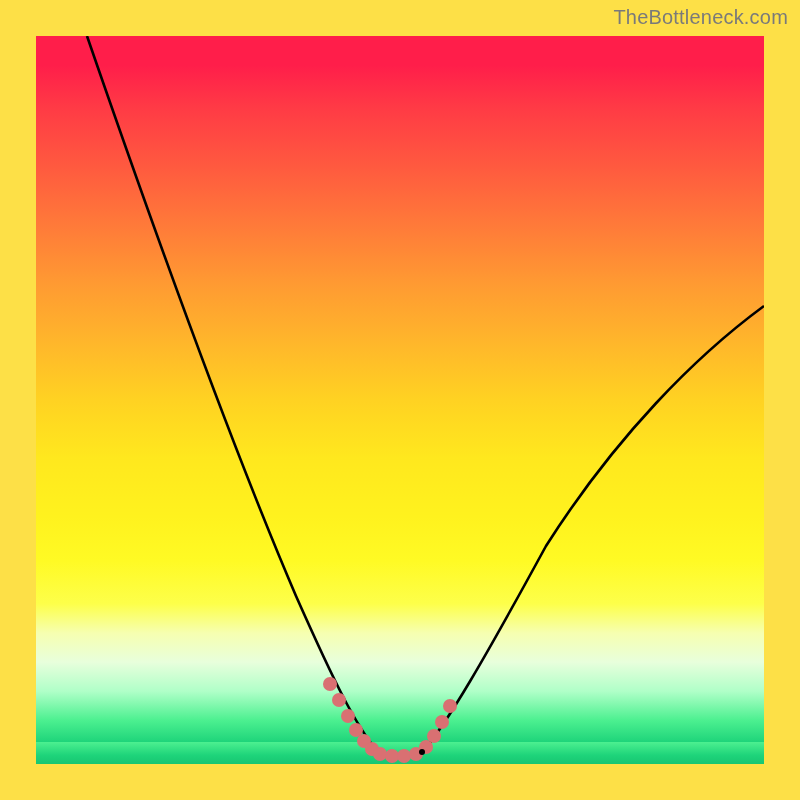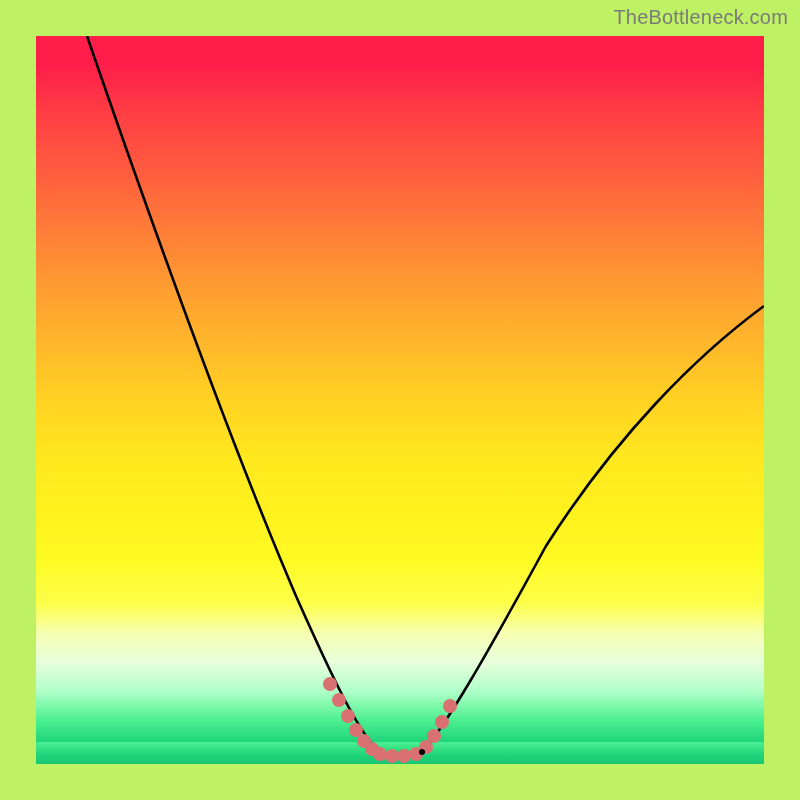--- a/index.html
+++ b/index.html
@@ -10,21 +10,21 @@
     background: #000;
     overflow: hidden;
     font-family: Arial, Helvetica, sans-serif;
   }
   .frame {
     position: absolute;
     top: 0;
     left: 0;
     width: 800px;
     height: 800px;
-    background: #bef264;
+    background: #fde047;
   }
   .plot {
     position: absolute;
     top: 36px;
     left: 36px;
     width: 728px;
     height: 728px;
     overflow: hidden;
   }
   .gradient {

